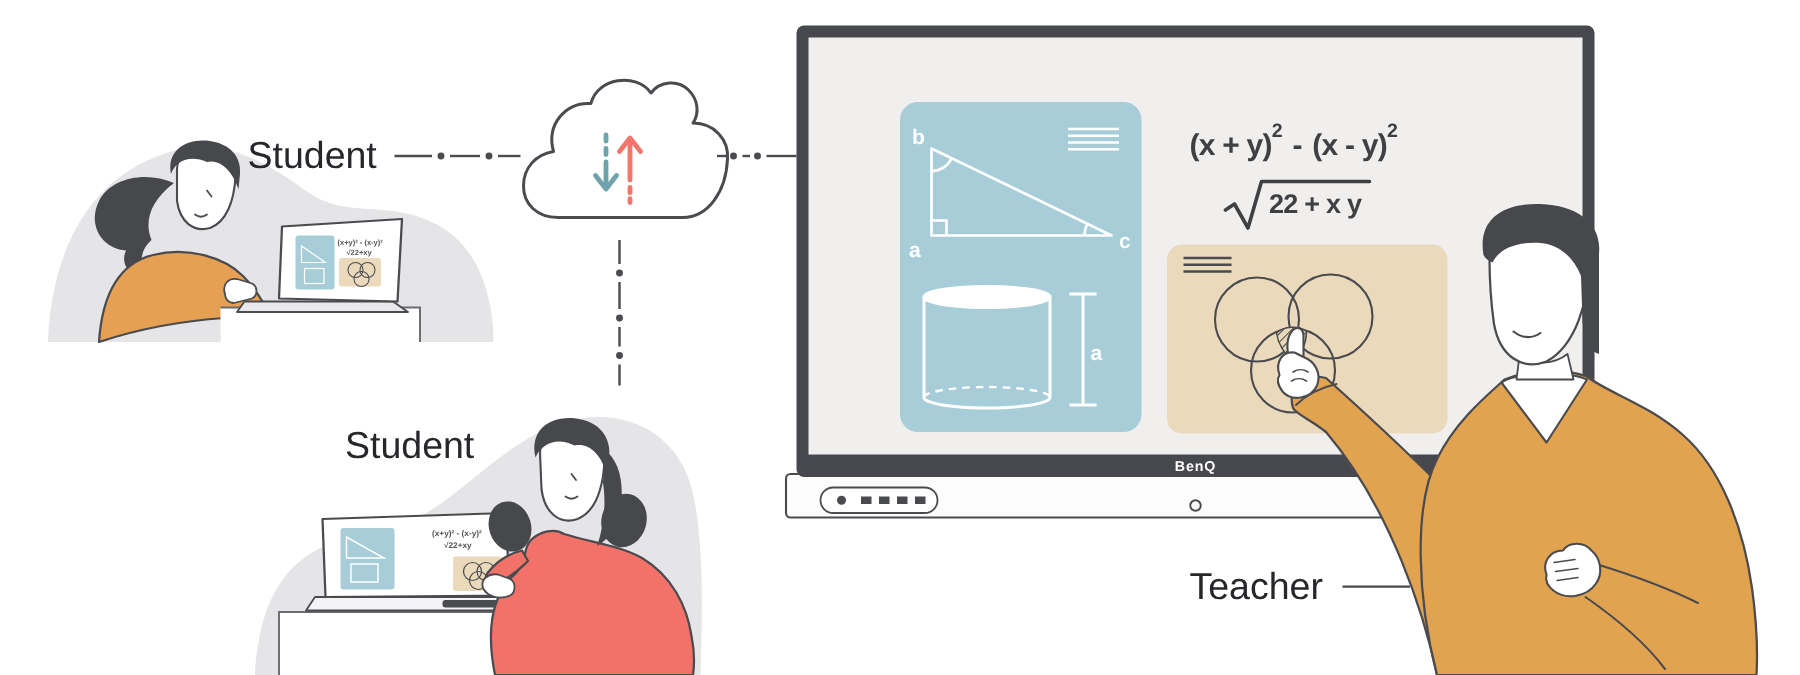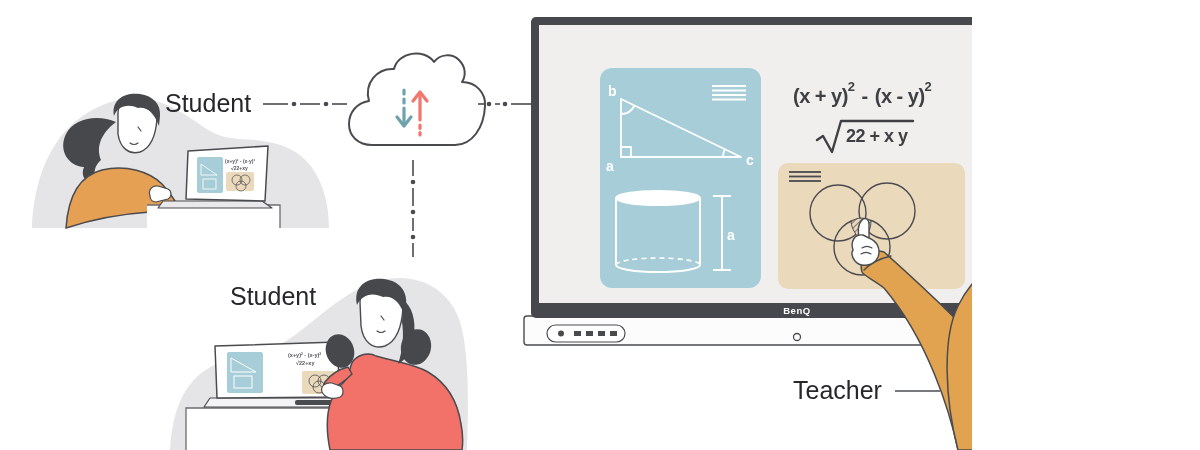--- a/index.html
+++ b/index.html
@@ -1,17 +1,17 @@
 <!DOCTYPE html>
 <html><head>
 <meta charset="utf-8">
 <title>Classroom Cloud Sync Illustration</title>
 <style>
   html,body{margin:0;padding:0;background:#ffffff;}
-  .canvas{position:relative;width:972px;height:450px;background:#ffffff;overflow:hidden;}
+  .canvas{position:relative;width:1200px;height:450px;background:#ffffff;overflow:hidden;}
   svg{display:block;}
   text{font-family:"Liberation Sans",sans-serif;}
   .label-text{font-size:25px;fill:#26272B;}
   .formula{font-weight:bold;fill:#3E4044;letter-spacing:-0.5px;}
   .panel-label{font-weight:bold;font-size:14px;fill:#ffffff;}
   .brand{font-weight:bold;font-size:9.5px;fill:#ffffff;letter-spacing:.6px;}
   .mini-text{font-weight:bold;font-size:5px;fill:#55565A;}
   .ol{stroke:#4A4B4F;stroke-linecap:round;stroke-linejoin:round;}
 </style>
 </head>

